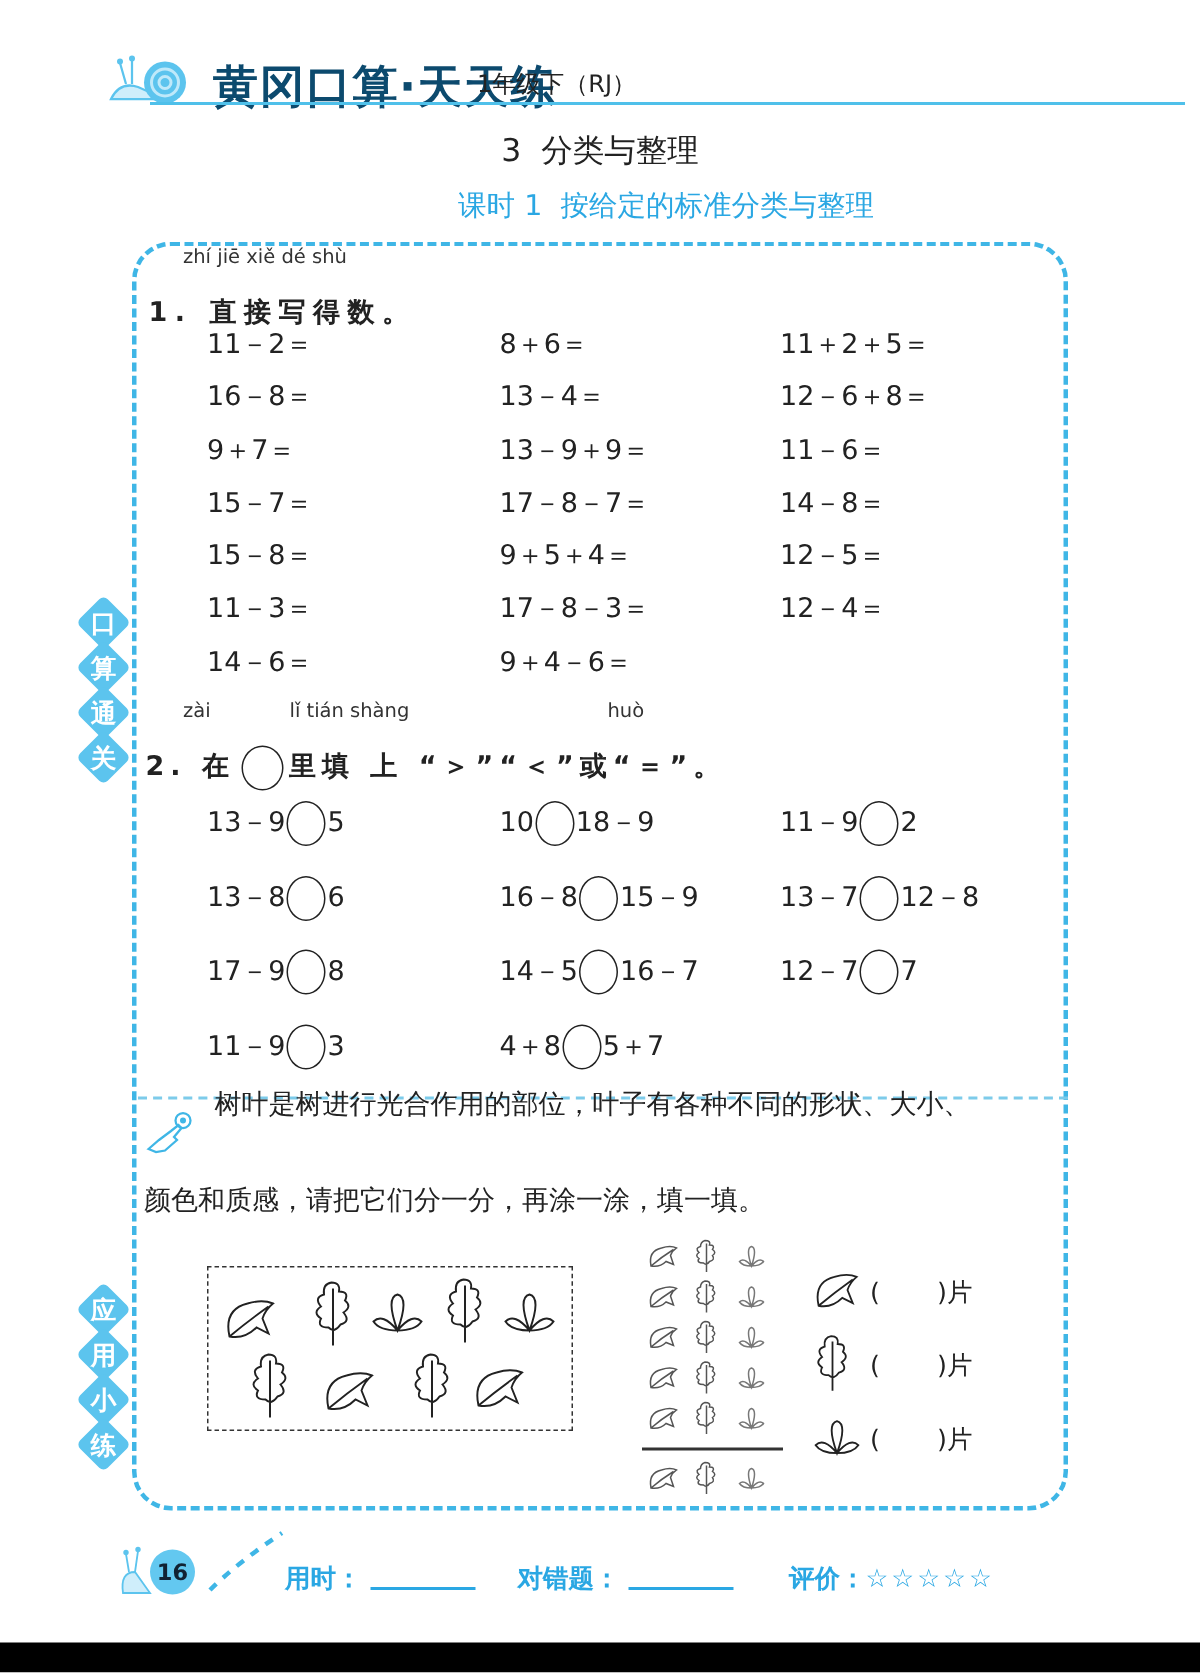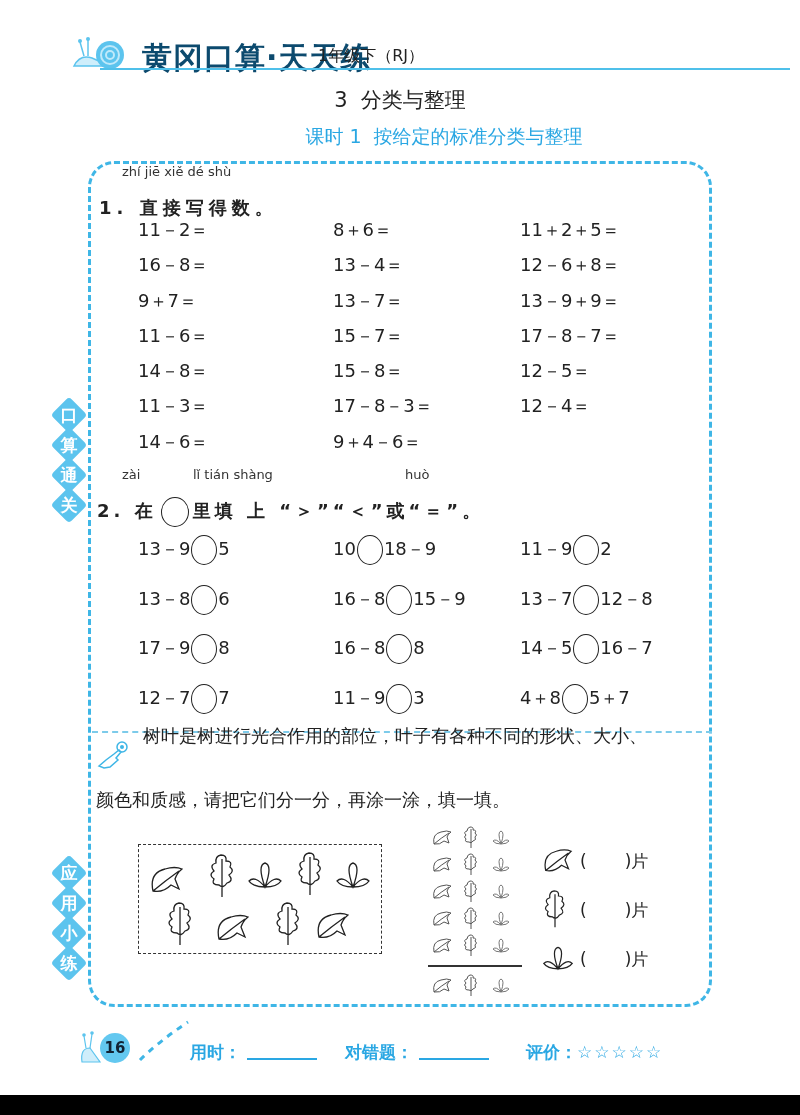--- a/index.html
+++ b/index.html
@@ -112,27 +112,27 @@
 <div class="abs qtitle" style="left:99px; top:185px">1. 直接写得数。</div>
 
 <div class="abs grid g1" style="top:212px">
   <div class="cell">11－2＝</div>
   <div class="cell">8＋6＝</div>
   <div class="cell">11＋2＋5＝</div>
   <div class="cell">16－8＝</div>
   <div class="cell">13－4＝</div>
   <div class="cell">12－6＋8＝</div>
   <div class="cell">9＋7＝</div>
-  <div class="cell">13－7＝</div>
   <div class="cell">13－9＋9＝</div>
   <div class="cell">11－6＝</div>
   <div class="cell">15－7＝</div>
   <div class="cell">17－8－7＝</div>
   <div class="cell">14－8＝</div>
   <div class="cell">15－8＝</div>
+  <div class="cell">9＋5＋4＝</div>
   <div class="cell">12－5＝</div>
   <div class="cell">11－3＝</div>
   <div class="cell">17－8－3＝</div>
   <div class="cell">12－4＝</div>
   <div class="cell">14－6＝</div>
   <div class="cell">9＋4－6＝</div>
 </div>
 
 <div class="abs pinyin" style="left:122px; top:467px">zài</div>
 <div class="abs pinyin" style="left:193px; top:467px">lǐ tián shàng</div>
@@ -142,21 +142,20 @@
 </div>
 
 <div class="abs grid g2" style="top:524px">
   <div class="cell"><span>13－9</span><span class="circle"></span><span>5</span></div>
   <div class="cell"><span>10</span><span class="circle"></span><span>18－9</span></div>
   <div class="cell"><span>11－9</span><span class="circle"></span><span>2</span></div>
   <div class="cell"><span>13－8</span><span class="circle"></span><span>6</span></div>
   <div class="cell"><span>16－8</span><span class="circle"></span><span>15－9</span></div>
   <div class="cell"><span>13－7</span><span class="circle"></span><span>12－8</span></div>
   <div class="cell"><span>17－9</span><span class="circle"></span><span>8</span></div>
-  <div class="cell"><span>16－8</span><span class="circle"></span><span>8</span></div>
   <div class="cell"><span>14－5</span><span class="circle"></span><span>16－7</span></div>
   <div class="cell"><span>12－7</span><span class="circle"></span><span>7</span></div>
   <div class="cell"><span>11－9</span><span class="circle"></span><span>3</span></div>
   <div class="cell"><span>4＋8</span><span class="circle"></span><span>5＋7</span></div>
 </div>
 
 <div class="abs" style="left:96px; top:740px">
   <svg width="34" height="30" viewBox="0 0 34 30">
     <circle cx="26" cy="7" r="5" fill="none" stroke="#3fb6e6" stroke-width="1.5"></circle>
     <circle cx="26" cy="7" r="2" fill="#3fb6e6"></circle>

